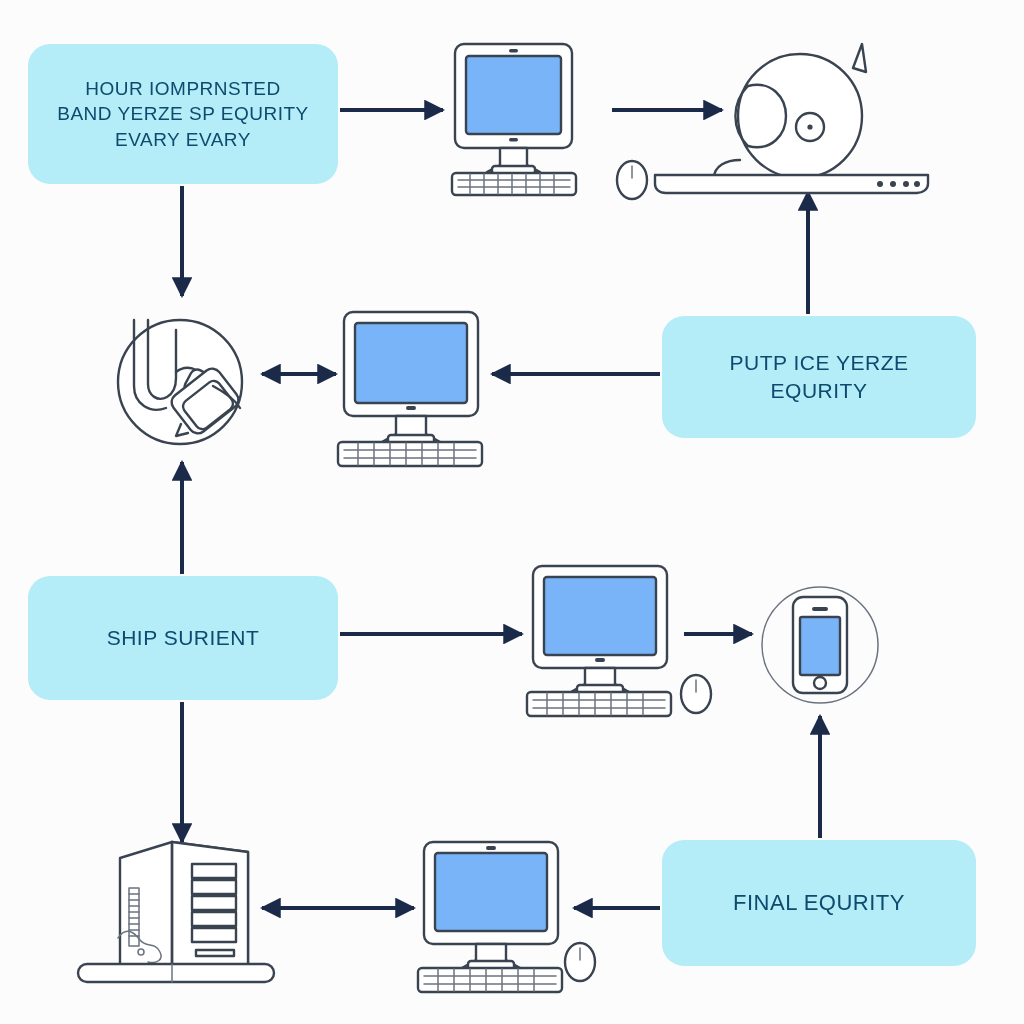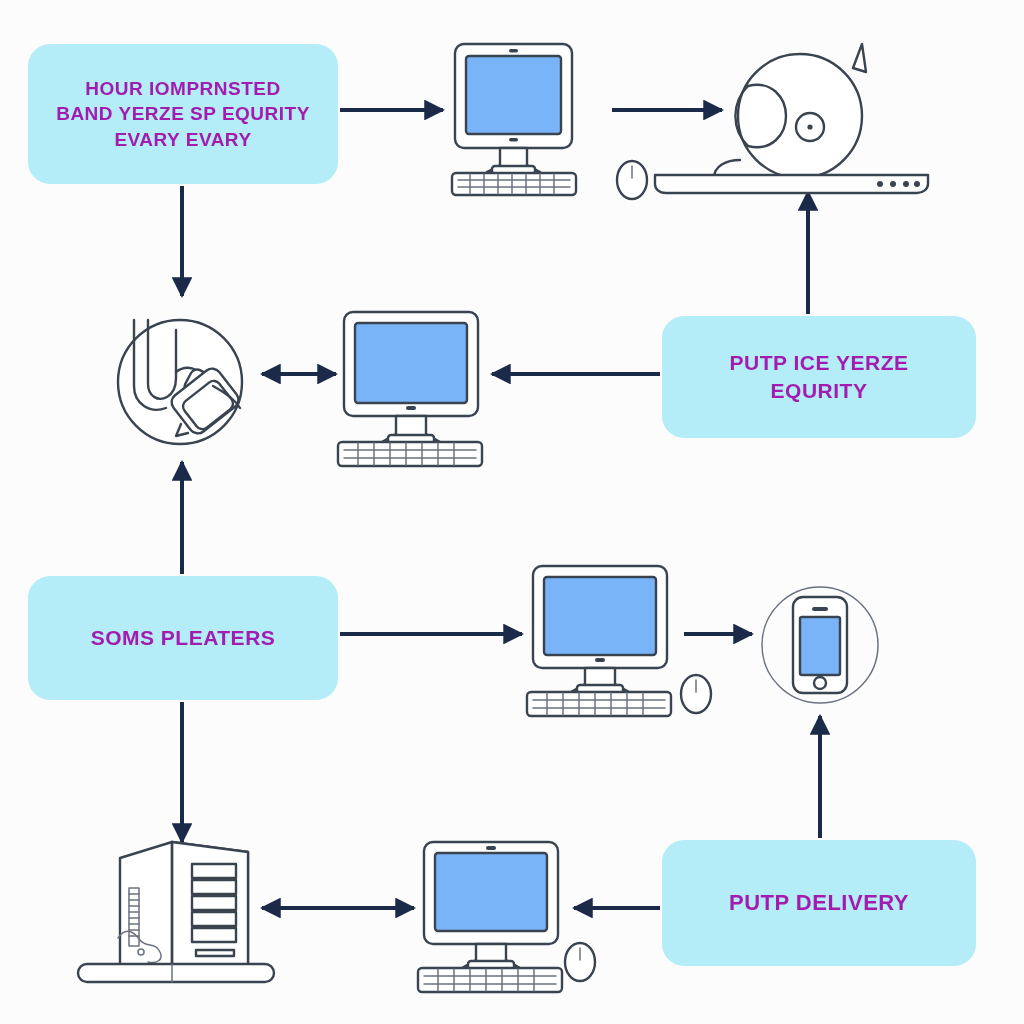--- a/index.html
+++ b/index.html
@@ -11,22 +11,22 @@
   }
   #canvas{position:relative;width:1024px;height:1024px;}
 
   
   .pbox{
     position:absolute;
     background:#b4ecf8;
     border-radius:22px;
     display:flex;align-items:center;justify-content:center;
     text-align:center;
-    color:#a21caf;
-    font-weight:700;
+    color:#0c4a6e;
+    font-weight:400;
     letter-spacing:.5px;
     line-height:1.35;
     padding:8px 16px;
     box-sizing:border-box;
   }
   .pbox .lbl{display:block;}
 
   
   #art{position:absolute;left:0;top:0;width:1024px;height:1024px;}
   .stroke{fill:none;stroke:#3a4350;stroke-width:2.4;stroke-linejoin:round;stroke-linecap:round;}
@@ -253,23 +253,23 @@
 
   <div class="pbox" id="box-2" style="left:662px;top:316px;width:314px;height:122px;font-size:21px;">
     <div>
       <span class="lbl">PUTP ICE YERZE</span>
       <span class="lbl">EQURITY</span>
     </div>
   </div>
 
   <div class="pbox" id="box-3" style="left:28px;top:576px;width:310px;height:124px;font-size:21px;">
     <div>
-      <span class="lbl">SOMS PLEATERS</span>
+      <span class="lbl">SHIP SURIENT</span>
     </div>
   </div>
 
   <div class="pbox" id="box-4" style="left:662px;top:840px;width:314px;height:126px;font-size:22px;">
     <div>
-      <span class="lbl">PUTP DELIVERY</span>
+      <span class="lbl">FINAL EQURITY</span>
     </div>
   </div>
 
 </div>
 
 </body></html>

